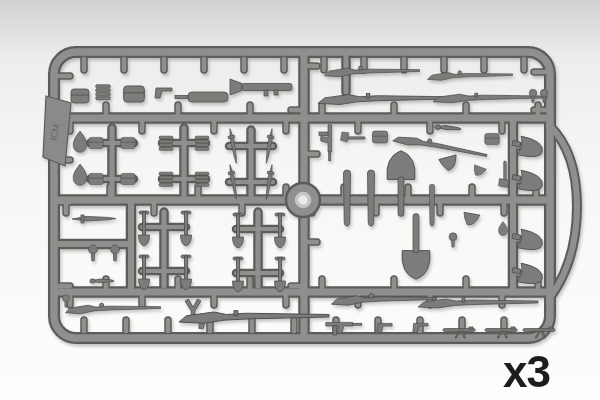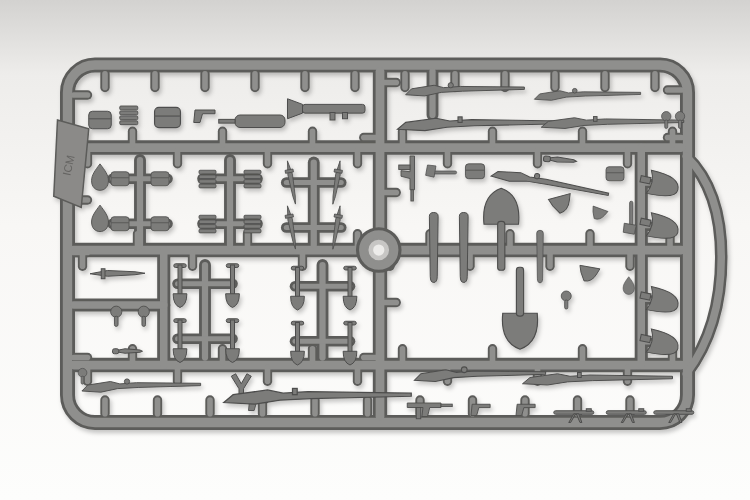--- a/index.html
+++ b/index.html
@@ -409,13 +409,14 @@
         <use href="#sym-pistol" xlink:href="#sym-pistol" transform="translate(384 327) rotate(0) scale(0.9)" fill="#7c7c7a" stroke="#4e4e4d" stroke-width="0.8"></use>
         <use href="#sym-pistol" xlink:href="#sym-pistol" transform="translate(420 327) rotate(0) scale(0.9)" fill="#7c7c7a" stroke="#4e4e4d" stroke-width="0.8"></use>
         <use href="#sym-mgtiny" xlink:href="#sym-mgtiny" transform="translate(459 330) rotate(0) scale(1)" fill="#7c7c7a" stroke="#4e4e4d" stroke-width="0.8"></use>
         <use href="#sym-mgtiny" xlink:href="#sym-mgtiny" transform="translate(501 330) rotate(0) scale(1)" fill="#7c7c7a" stroke="#4e4e4d" stroke-width="0.8"></use>
         <use href="#sym-mgtiny" xlink:href="#sym-mgtiny" transform="translate(539 330) rotate(0) scale(1)" fill="#7c7c7a" stroke="#4e4e4d" stroke-width="0.8"></use>
       </g>
 
     <text id="logo-text" transform="translate(58 133) rotate(-78)" font-size="9" font-family="Liberation Sans, sans-serif" text-anchor="middle" opacity="0.85" fill="#5f5e5c">ICM</text>
   </svg>
 
+  <div class="qty" style="color: rgb(29, 29, 29);">x3</div>
 </div>
 
 </body></html>

